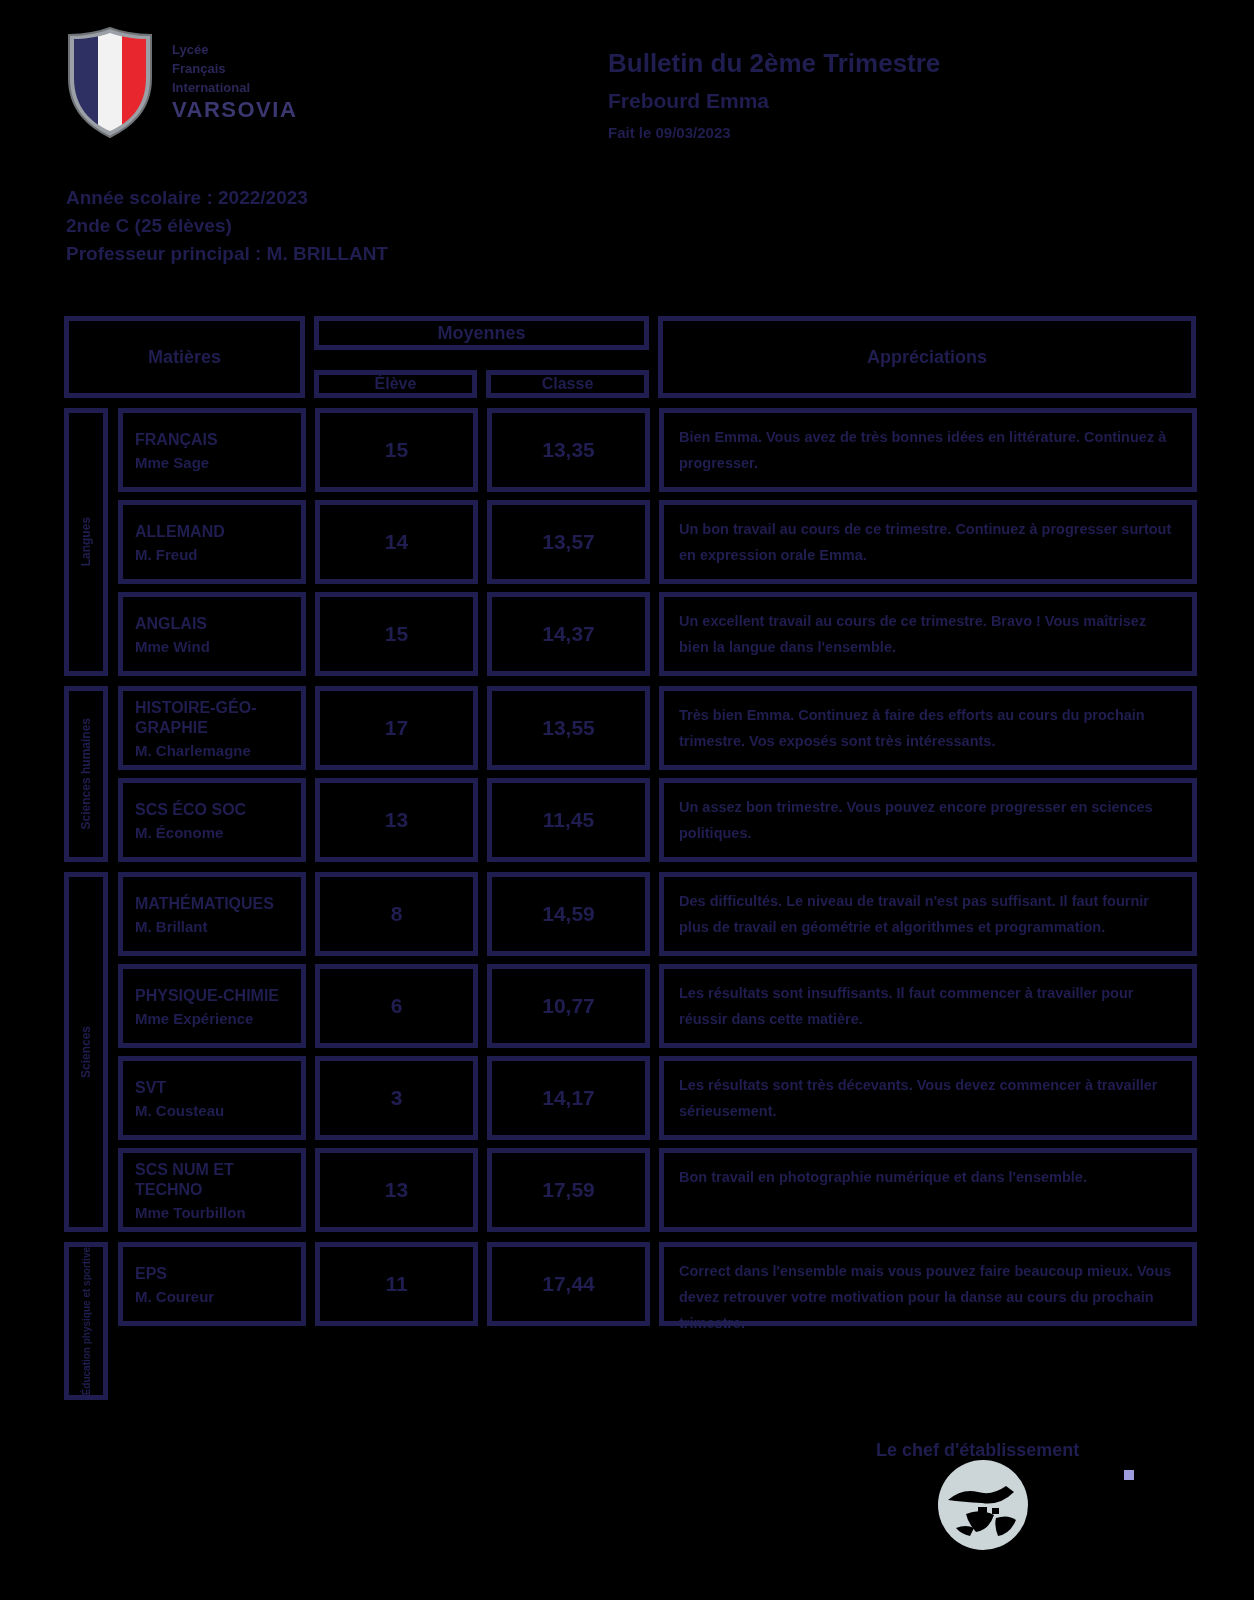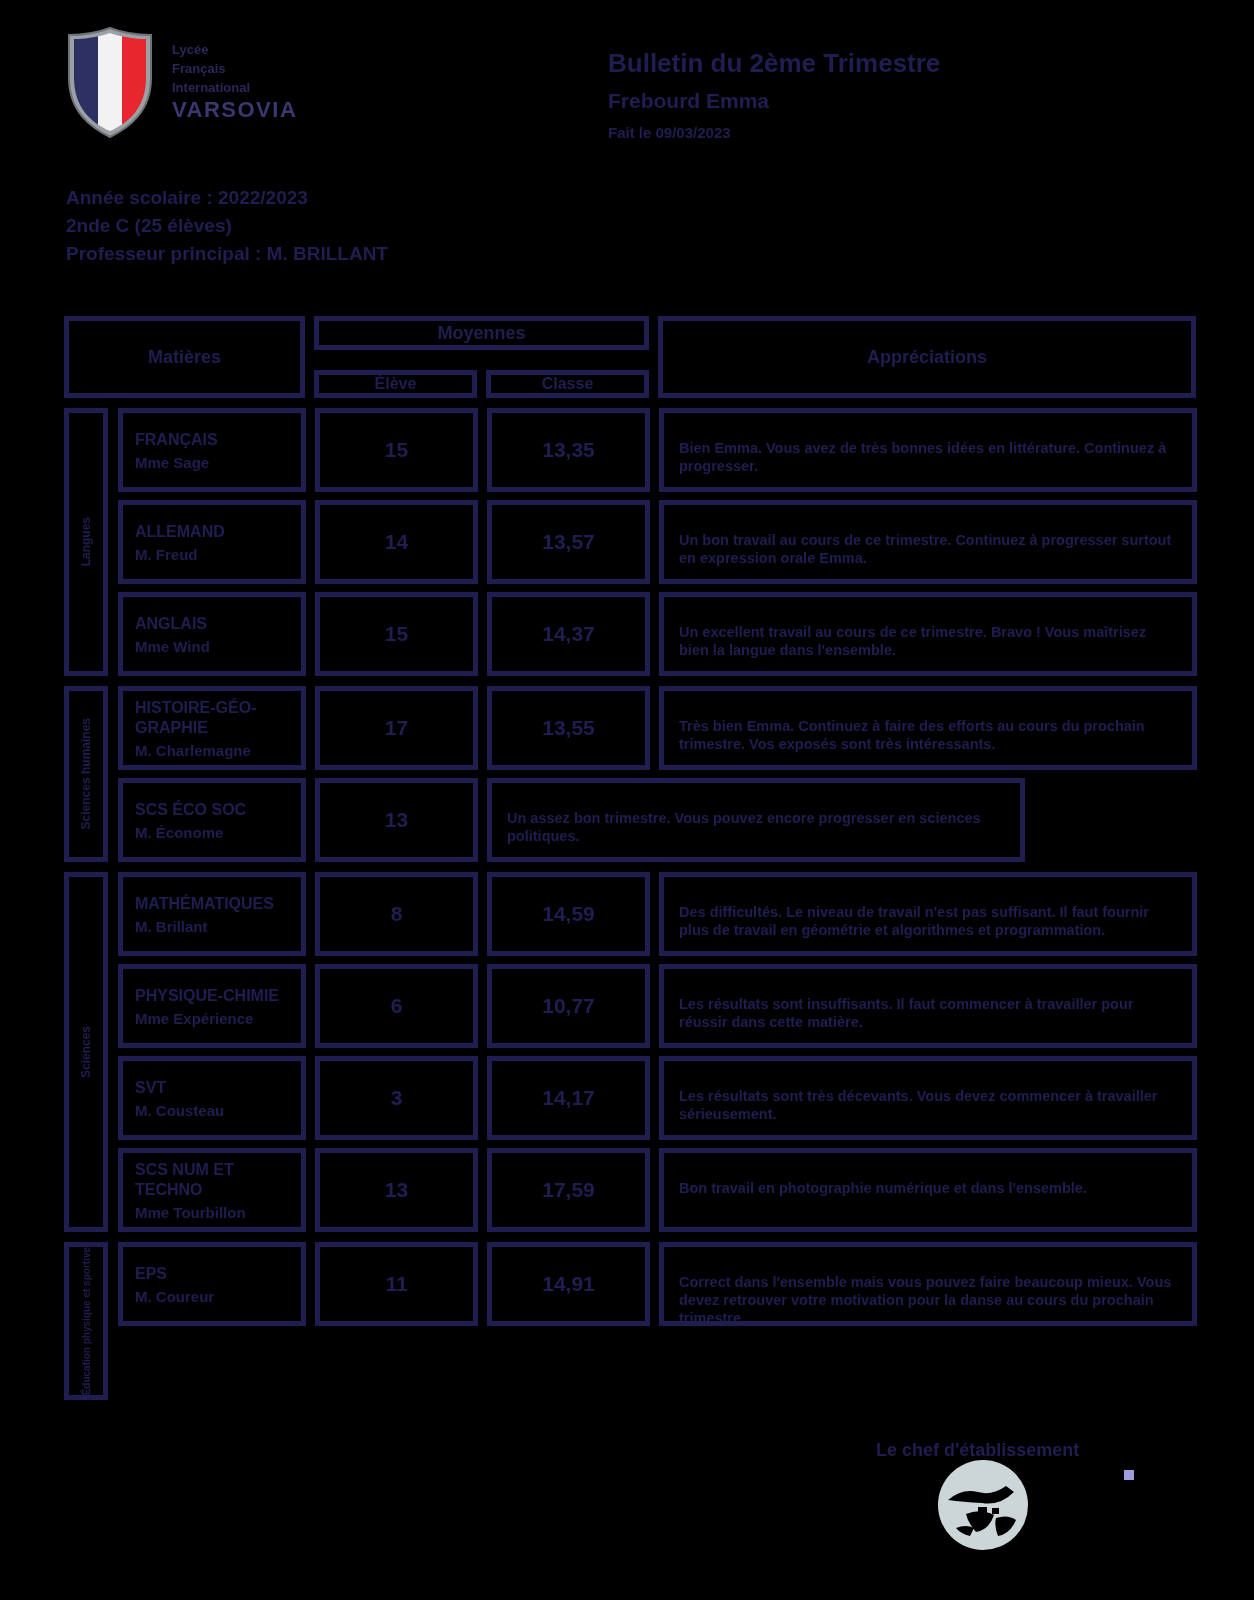--- a/index.html
+++ b/index.html
@@ -53,21 +53,21 @@
     line-height: 13px;
     text-align: center;
     max-height: 100%;
   }
   .group-rows { display: flex; flex-direction: column; gap: 8px; flex: 1; }
   .trow { display: flex; gap: 9px; height: 84px; }
   .cell.subject { width: 188px; padding: 8px 12px; display: flex; flex-direction: column; justify-content: center; }
   .subject-name { font-size: 16px; font-weight: bold; line-height: 20px; }
   .teacher { font-size: 15px; font-weight: bold; margin-top: 4px; }
   .cell.grade { width: 163px; display: flex; align-items: center; justify-content: center; font-size: 21px; font-weight: bold; }
-  .cell.remark { width: 538px; padding: 26px 15px 8px 15px; font-size: 14.5px; font-weight: bold; line-height: 18px; }
+  .cell.remark { width: 538px; padding: 11px 15px 8px 15px; font-size: 14.5px; font-weight: bold; line-height: 26px; }
 
   
   .notes { margin-top: 14px; margin-left: 54px; }
   .note-line { font-size: 17px; font-weight: bold; line-height: 26px; }
 
   
   .signature { position: absolute; left: 876px; top: 1440px; font-size: 18px; font-weight: bold; }
   .stamp { position: absolute; left: 936px; top: 1458px; }
   .accent-square { position: absolute; left: 1124px; top: 1470px; width: 10px; height: 10px; background: #9e9ede; }
 </style>
@@ -172,20 +172,21 @@
           <div class="cell grade bordered">17</div>
           <div class="cell grade bordered">13,55</div>
           <div class="cell remark bordered">Très bien Emma. Continuez à faire des efforts au cours du prochain trimestre. Vos exposés sont très intéressants.</div>
         </div>
         <div class="trow">
           <div class="cell subject bordered">
             <div class="subject-name">SCS ÉCO SOC</div>
             <div class="teacher">M. Économe</div>
           </div>
           <div class="cell grade bordered">13</div>
+          <div class="cell grade bordered">11,45</div>
           <div class="cell remark bordered">Un assez bon trimestre. Vous pouvez encore progresser en sciences politiques.</div>
         </div>
       </div>
     </div>
 
     <div class="tgroup">
       <div class="group-label bordered">
         <span>Sciences</span>
       </div>
       <div class="group-rows">
@@ -232,21 +233,21 @@
       <div class="group-label bordered">
         <span style="font-size:10px; line-height:11px;">Éducation physique et sportive</span>
       </div>
       <div class="group-rows">
         <div class="trow">
           <div class="cell subject bordered">
             <div class="subject-name">EPS</div>
             <div class="teacher">M. Coureur</div>
           </div>
           <div class="cell grade bordered">11</div>
-          <div class="cell grade bordered">14,91</div>
+          <div class="cell grade bordered">17,44</div>
           <div class="cell remark bordered">Correct dans l'ensemble mais vous pouvez faire beaucoup mieux. Vous devez retrouver votre motivation pour la danse au cours du prochain trimestre.</div>
         </div>
       </div>
     </div>
 
   </div>
 
   <div class="signature">Le chef d'établissement</div>
 
   <svg class="stamp" width="94" height="94" viewBox="0 0 94 94">

